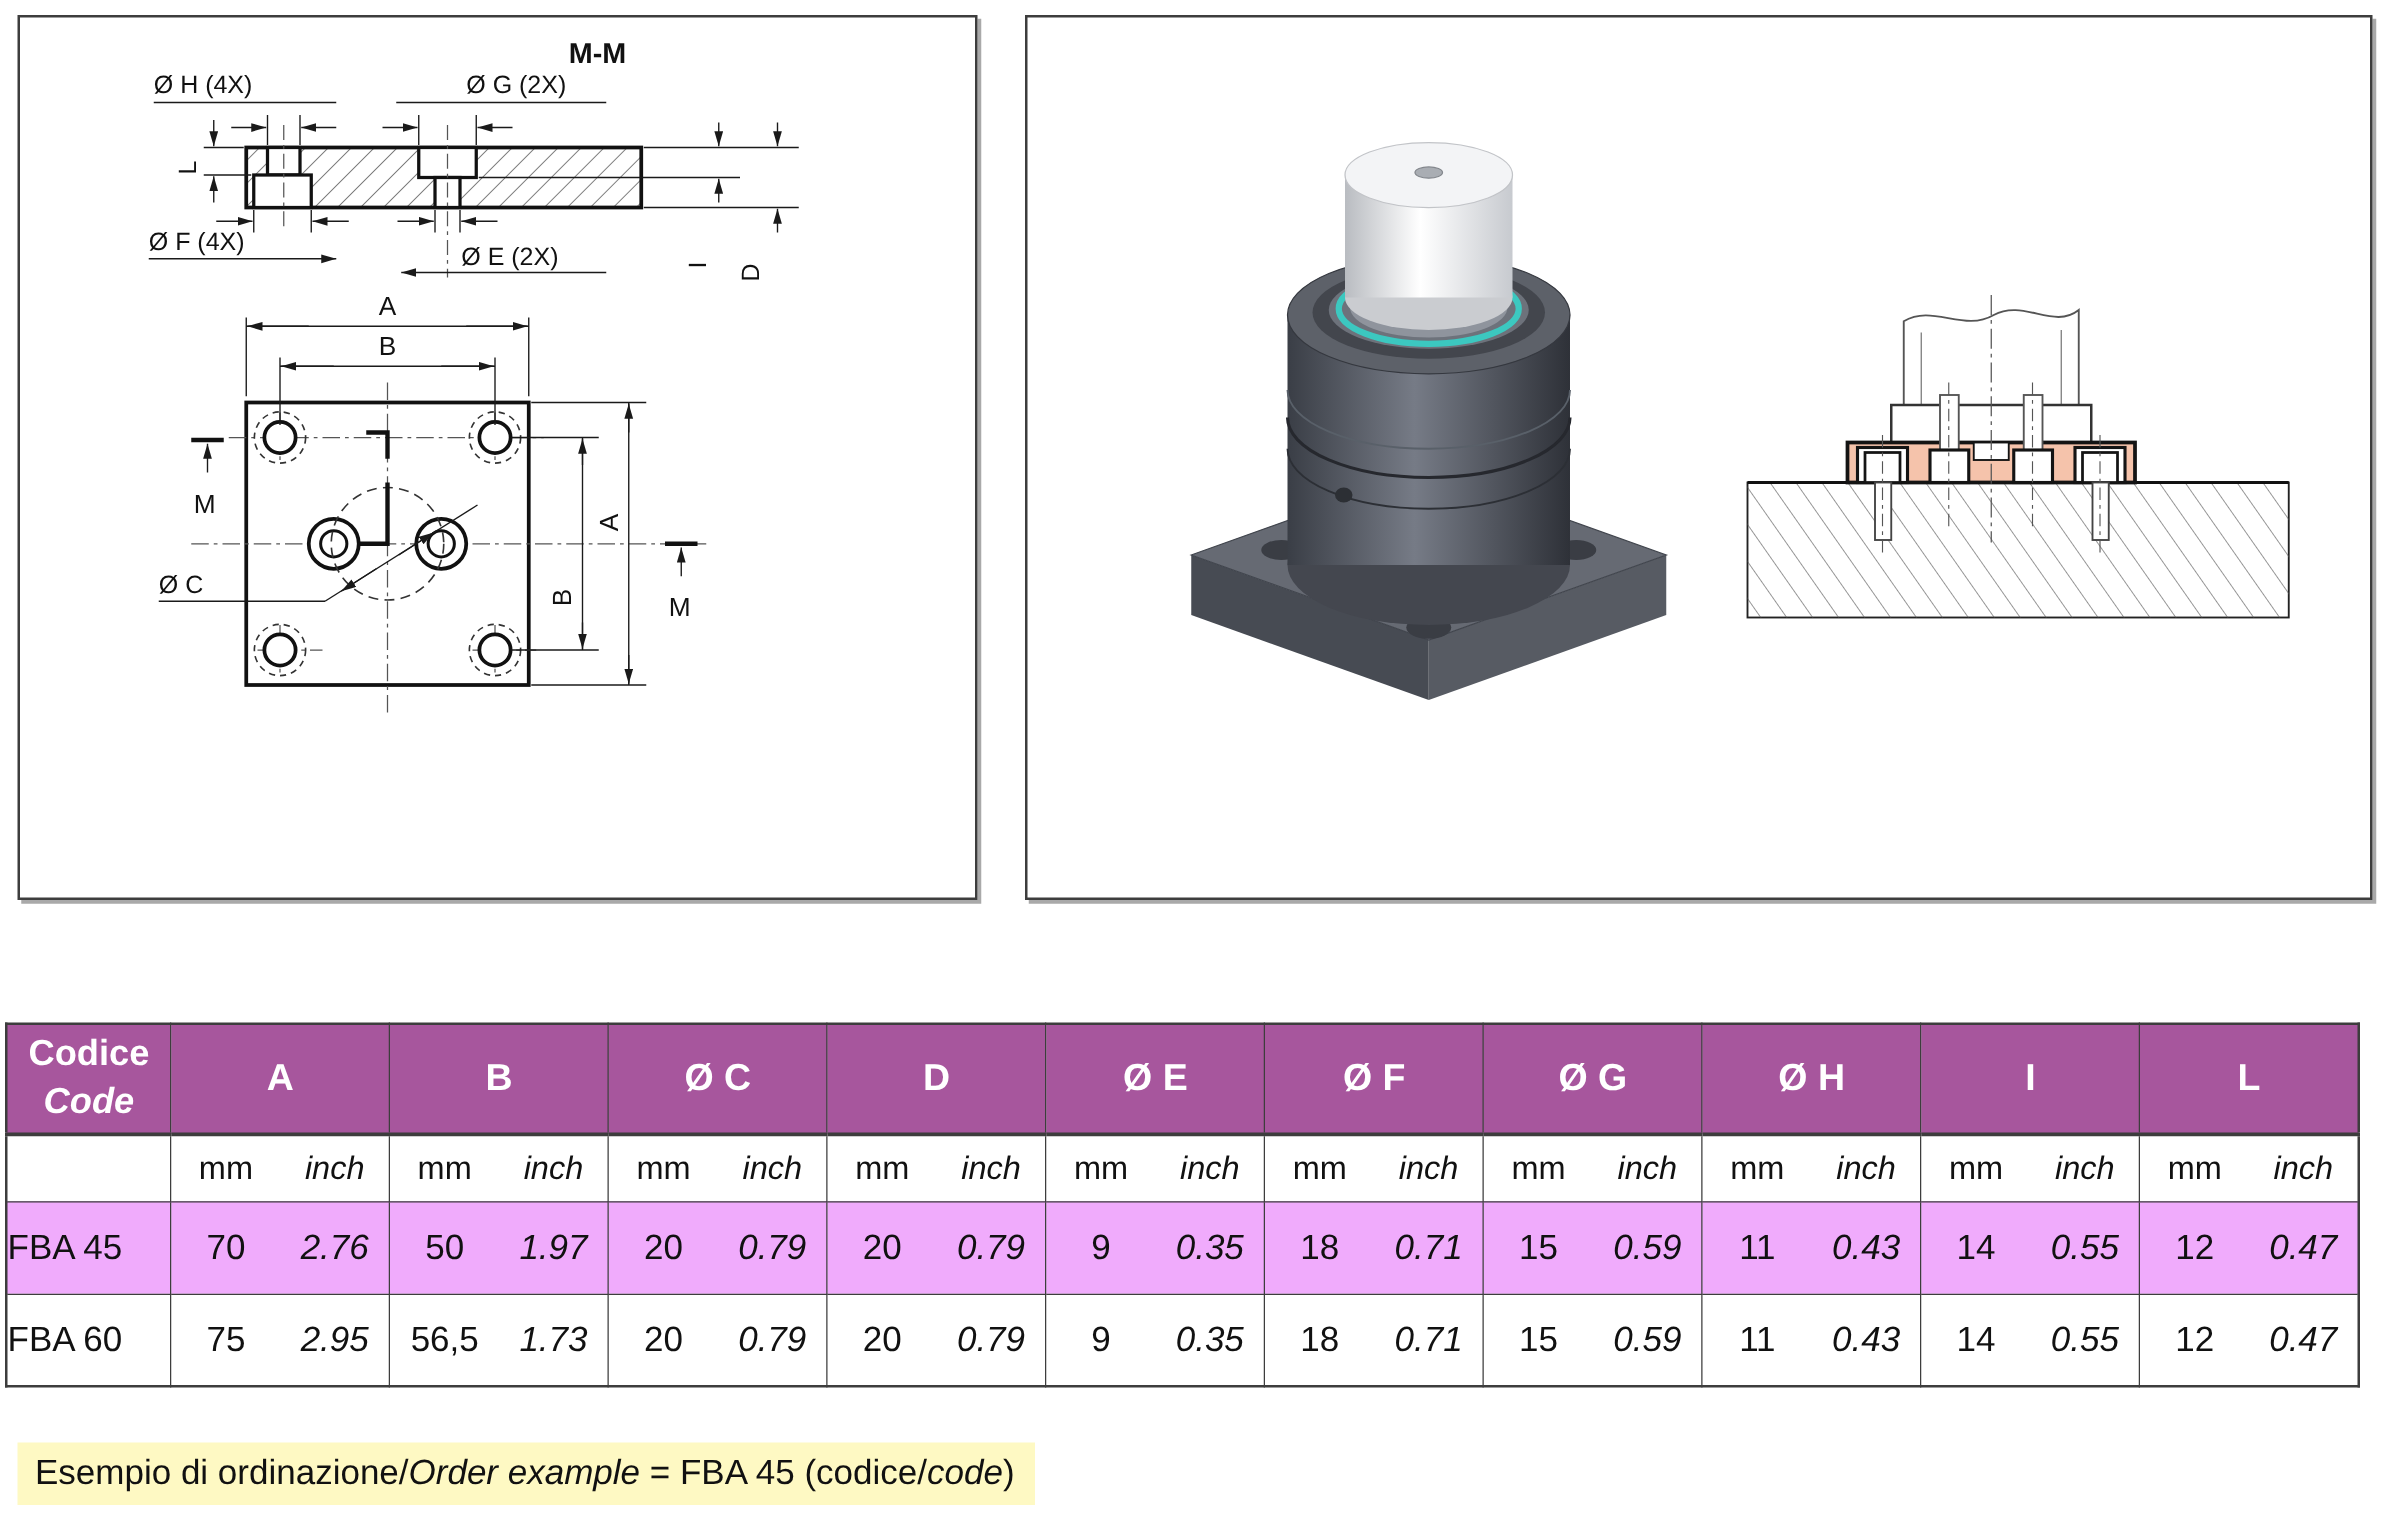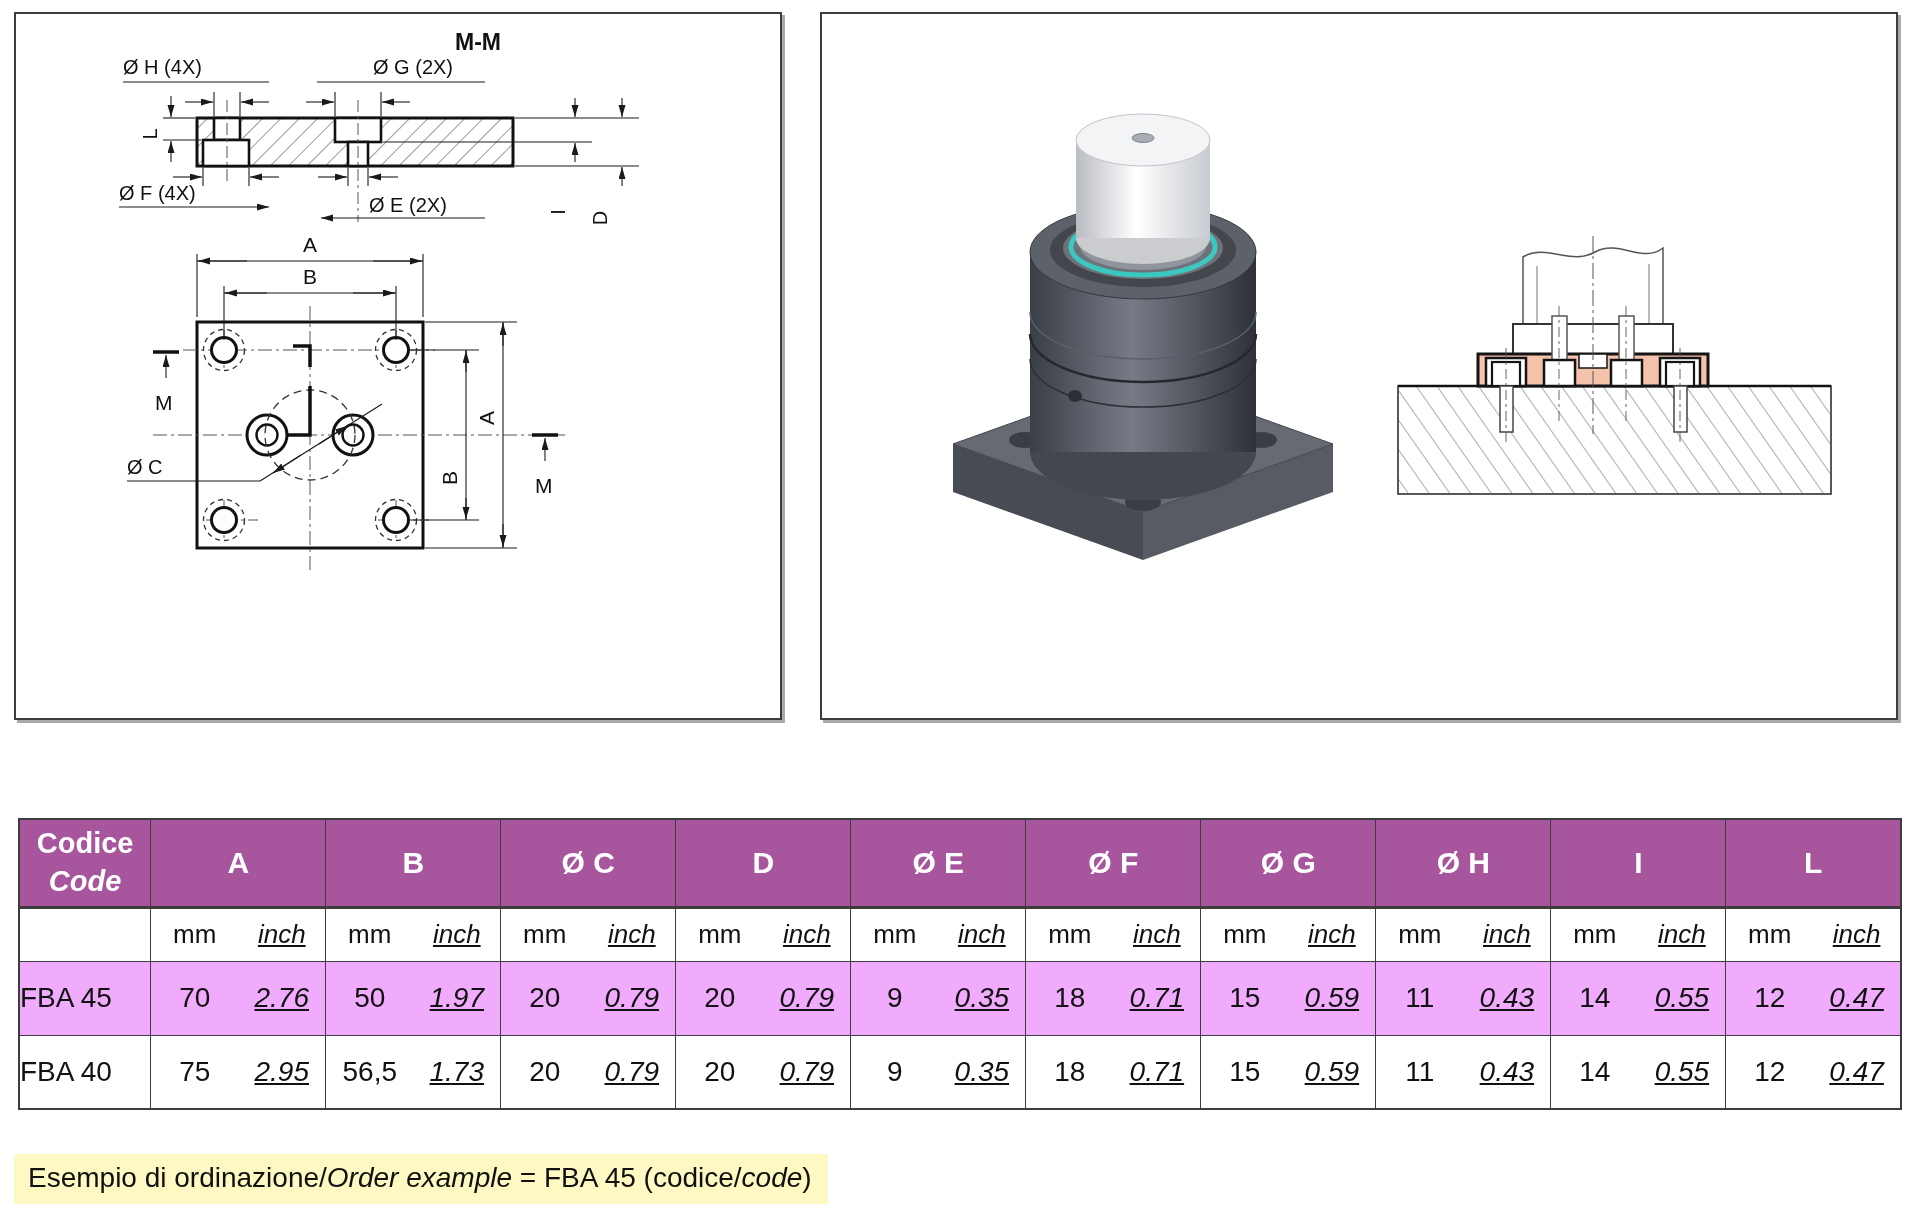--- a/index.html
+++ b/index.html
@@ -12,38 +12,38 @@
     border:2px solid #3d3d3d;box-shadow:3px 3px 0 #a9a9a9;box-sizing:border-box;
   }
   .panel-left{left:14px;width:768px;}
   .panel-right{left:820px;width:1078px;}
   svg.fill{width:100%;height:100%;display:block;}
   svg text{font-family:"Liberation Sans",sans-serif;fill:#111;}
   .logo-box{position:absolute;top:24px;right:26px;width:120px;height:122px;}
 
   
   table.dims{
-    position:absolute;left:18px;top:818px;width:1884px;
+    position:absolute;left:4px;top:818px;width:1884px;
     border-collapse:collapse;table-layout:fixed;background:#fff;
     border:2px solid #3d3d3d;
   }
   table.dims th,table.dims td{border:1.5px solid #3d3d3d;padding:0;box-sizing:border-box;}
   tr.hrow th{
     background:#a7569d;color:#fff;height:88px;font-size:30px;font-weight:bold;
     border-bottom:3px solid #3d3d3d;text-align:center;vertical-align:middle;
   }
   tr.hrow th.code-th{font-size:29px;line-height:1.3;}
   .code-en{font-style:italic;}
   tr.urow td{height:54px;font-size:26px;vertical-align:middle;}
   tr.drow td{height:74px;font-size:28px;vertical-align:middle;}
   tr.drow.tint td{background:#f0abfc;}
   td.code-cell{text-align:left;padding-left:18px;font-size:28px;}
   .pair{display:flex;width:100%;}
   .pair span{flex:1;text-align:center;}
-  .inch{font-style:italic;text-decoration:underline;}
+  .inch{font-style:italic;}
 
   
   .order{
     position:absolute;left:14px;top:1154px;background:#fef9c3;
     font-size:28px;padding:8px 16px 10px 14px;white-space:nowrap;
   }
   .order .it{font-style:italic;}
 </style>
 </head>
 <body>
@@ -429,21 +429,21 @@
           </div>
         </td>
       <td>
           <div class="pair">
             <span>12</span>
             <span class="inch">0.47</span>
           </div>
         </td>
     </tr>
     <tr class="drow">
-      <td class="code-cell">FBA 40</td>
+      <td class="code-cell">FBA 60</td>
       <td>
           <div class="pair">
             <span>75</span>
             <span class="inch">2.95</span>
           </div>
         </td>
       <td>
           <div class="pair">
             <span>56,5</span>
             <span class="inch">1.73</span>

